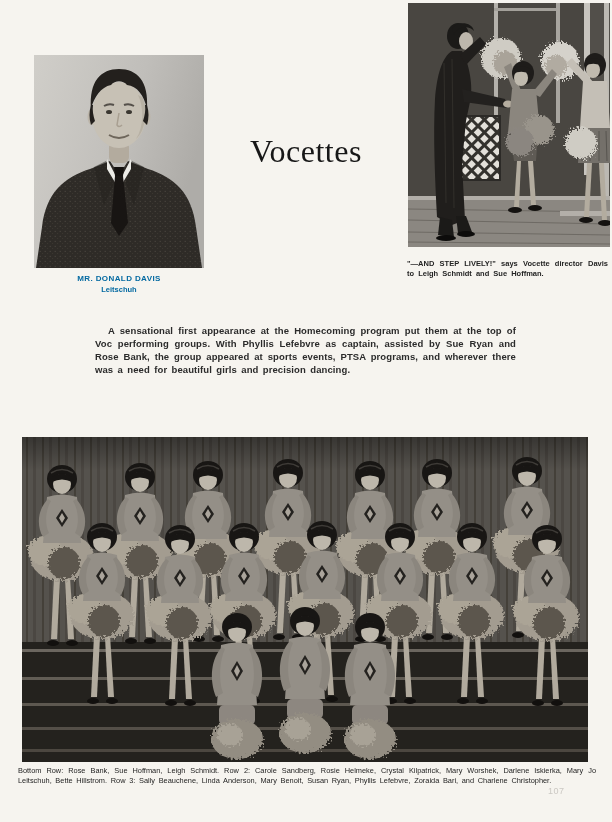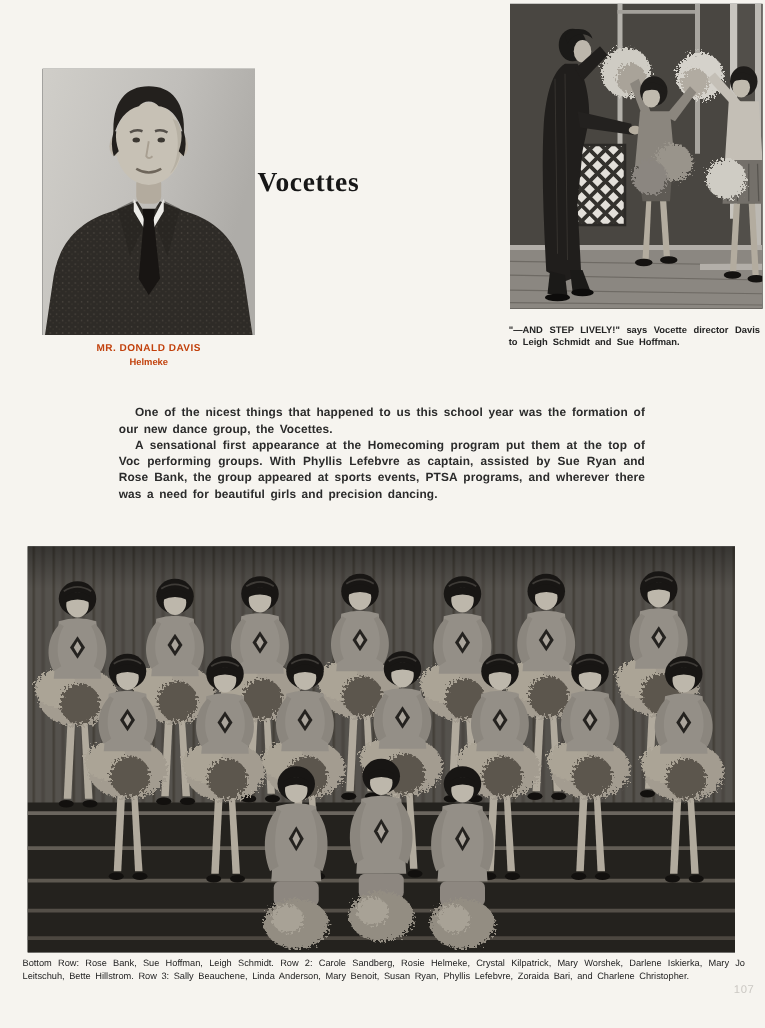--- a/index.html
+++ b/index.html
@@ -1,32 +1,32 @@
 <!DOCTYPE html>
 <html><head>
 <meta charset="utf-8">
 <style>
   html,body{margin:0;padding:0;}
   body{width:612px;height:822px;background:#e9e7e2;font-family:"Liberation Sans",sans-serif;}
   .page{position:relative;width:612px;height:822px;background:#f6f4ef;overflow:hidden;}
   .photo{position:absolute;overflow:hidden;box-shadow:inset 0 0 14px rgba(0,0,0,.28);background:#444;}
   .photo svg{display:block;}
-  .page-title{position:absolute;left:206px;top:133px;width:200px;
-    font-family:"Liberation Serif","DejaVu Serif",serif;font-size:22px;font-weight:700;color:#171717;letter-spacing:.5px;}
-  .portrait-caption{position:absolute;left:34px;top:274px;width:170px;text-align:center;color:#c2410c;}
+  .page-title{position:absolute;left:206px;top:133px;width:200px;text-align:center;
+    font-family:"Liberation Serif","DejaVu Serif",serif;font-size:32px;font-weight:400;color:#171717;letter-spacing:.5px;}
+  .portrait-caption{position:absolute;left:34px;top:274px;width:170px;text-align:center;color:#0369a1;}
   .portrait-caption .name{font-size:8px;font-weight:bold;letter-spacing:.4px;}
   .portrait-caption .role{font-size:7.5px;font-weight:bold;margin-top:2px;}
   .action-caption{position:absolute;left:407px;top:259px;width:201px;font-size:7.5px;font-weight:bold;
     color:#242424;line-height:10px;text-align:justify;word-spacing:2px;}
   .body-text{position:absolute;left:95px;top:324px;width:421px;font-size:9.5px;font-weight:bold;
     color:#2b2b2b;line-height:13px;text-align:justify;word-spacing:1.6px;letter-spacing:.1px;}
   .body-text p{margin:0;text-indent:13px;}
   .group-caption{position:absolute;left:18px;top:766px;width:578px;font-size:7.4px;font-weight:normal;
     color:#232323;line-height:10px;text-align:justify;word-spacing:1.6px;}
-  .page-number{position:absolute;left:587px;top:786px;font-size:9px;color:#cbc8c3;letter-spacing:.5px;}
+  .page-number{position:absolute;left:548px;top:786px;font-size:9px;color:#cbc8c3;letter-spacing:.5px;}
   .watermark{position:absolute;right:8px;top:796px;font-size:15px;color:#8d8d8d;letter-spacing:.2px;}
 </style>
 </head>
 <body>
 
 <div class="page">
 
   <div class="photo" style="left:34px;top:55px;width:170px;height:213px;">
     <svg width="170" height="213" viewBox="0 0 170 213">
       <defs>
@@ -66,21 +66,21 @@
       <path d="M70,51 Q75,48 80,50" stroke="#55504a" stroke-width="2" fill="none"></path>
       <path d="M90,50 Q95,48 100,51" stroke="#55504a" stroke-width="2" fill="none"></path>
       <ellipse cx="75" cy="57" rx="3" ry="2" fill="#3b3731"></ellipse>
       <ellipse cx="95" cy="57" rx="3" ry="2" fill="#3b3731"></ellipse>
       <path d="M85,58 L83,70 Q85,73 88,70" stroke="#a89f91" stroke-width="1.5" fill="none"></path>
       <path d="M75,80 Q85,86 95,80" stroke="#6e665b" stroke-width="2" fill="none"></path>
     </svg>
   </div>
   <div class="portrait-caption">
     <div class="name">MR. DONALD DAVIS</div>
-    <div class="role">Helmeke</div>
+    <div class="role">Leitschuh</div>
   </div>
 
   <div class="page-title">Vocettes</div>
 
   <div class="photo" style="left:408px;top:3px;width:202px;height:244px;">
     <svg width="202" height="244" viewBox="0 0 202 244">
       <defs>
         <filter id="fuzz" x="-30%" y="-30%" width="160%" height="160%">
           <feTurbulence type="fractalNoise" baseFrequency="0.55" numOctaves="2" result="n"></feTurbulence>
           <feDisplacementMap in="SourceGraphic" in2="n" scale="10"></feDisplacementMap>
@@ -150,21 +150,20 @@
       <path d="M179,160 L176,214 L181,214 L184,160 Z" fill="#b3ac9f"></path>
       <path d="M191,160 L194,217 L199,217 L196,160 Z" fill="#b3ac9f"></path>
       <ellipse cx="178" cy="217" rx="7" ry="3" fill="#141210"></ellipse>
       <ellipse cx="197" cy="220" rx="7" ry="3" fill="#141210"></ellipse>
       <circle cx="173" cy="140" r="16" fill="#cfccc4" filter="url(#fuzz)"></circle>
     </svg>
   </div>
   <div class="action-caption">"—AND STEP LIVELY!" says Vocette director Davis to Leigh Schmidt and Sue Hoffman.</div>
 
   <div class="body-text">
-    <p>One of the nicest things that happened to us this school year was the formation of our new dance group, the Vocettes.</p>
     <p>A sensational first appearance at the Homecoming program put them at the top of Voc performing groups. With Phyllis Lefebvre as captain, assisted by Sue Ryan and Rose Bank, the group appeared at sports events, PTSA programs, and wherever there was a need for beautiful girls and precision dancing.</p>
   </div>
 
   <div class="photo" style="left:22px;top:437px;width:566px;height:325px;">
     <svg width="566" height="325" viewBox="0 0 566 325">
       <defs>
         <pattern id="curt" width="16" height="325" patternUnits="userSpaceOnUse">
           <rect width="16" height="325" fill="#55524d"></rect>
           <rect x="4" width="2" height="325" fill="#444039"></rect>
           <rect x="11" width="3" height="325" fill="#4b4742"></rect>

